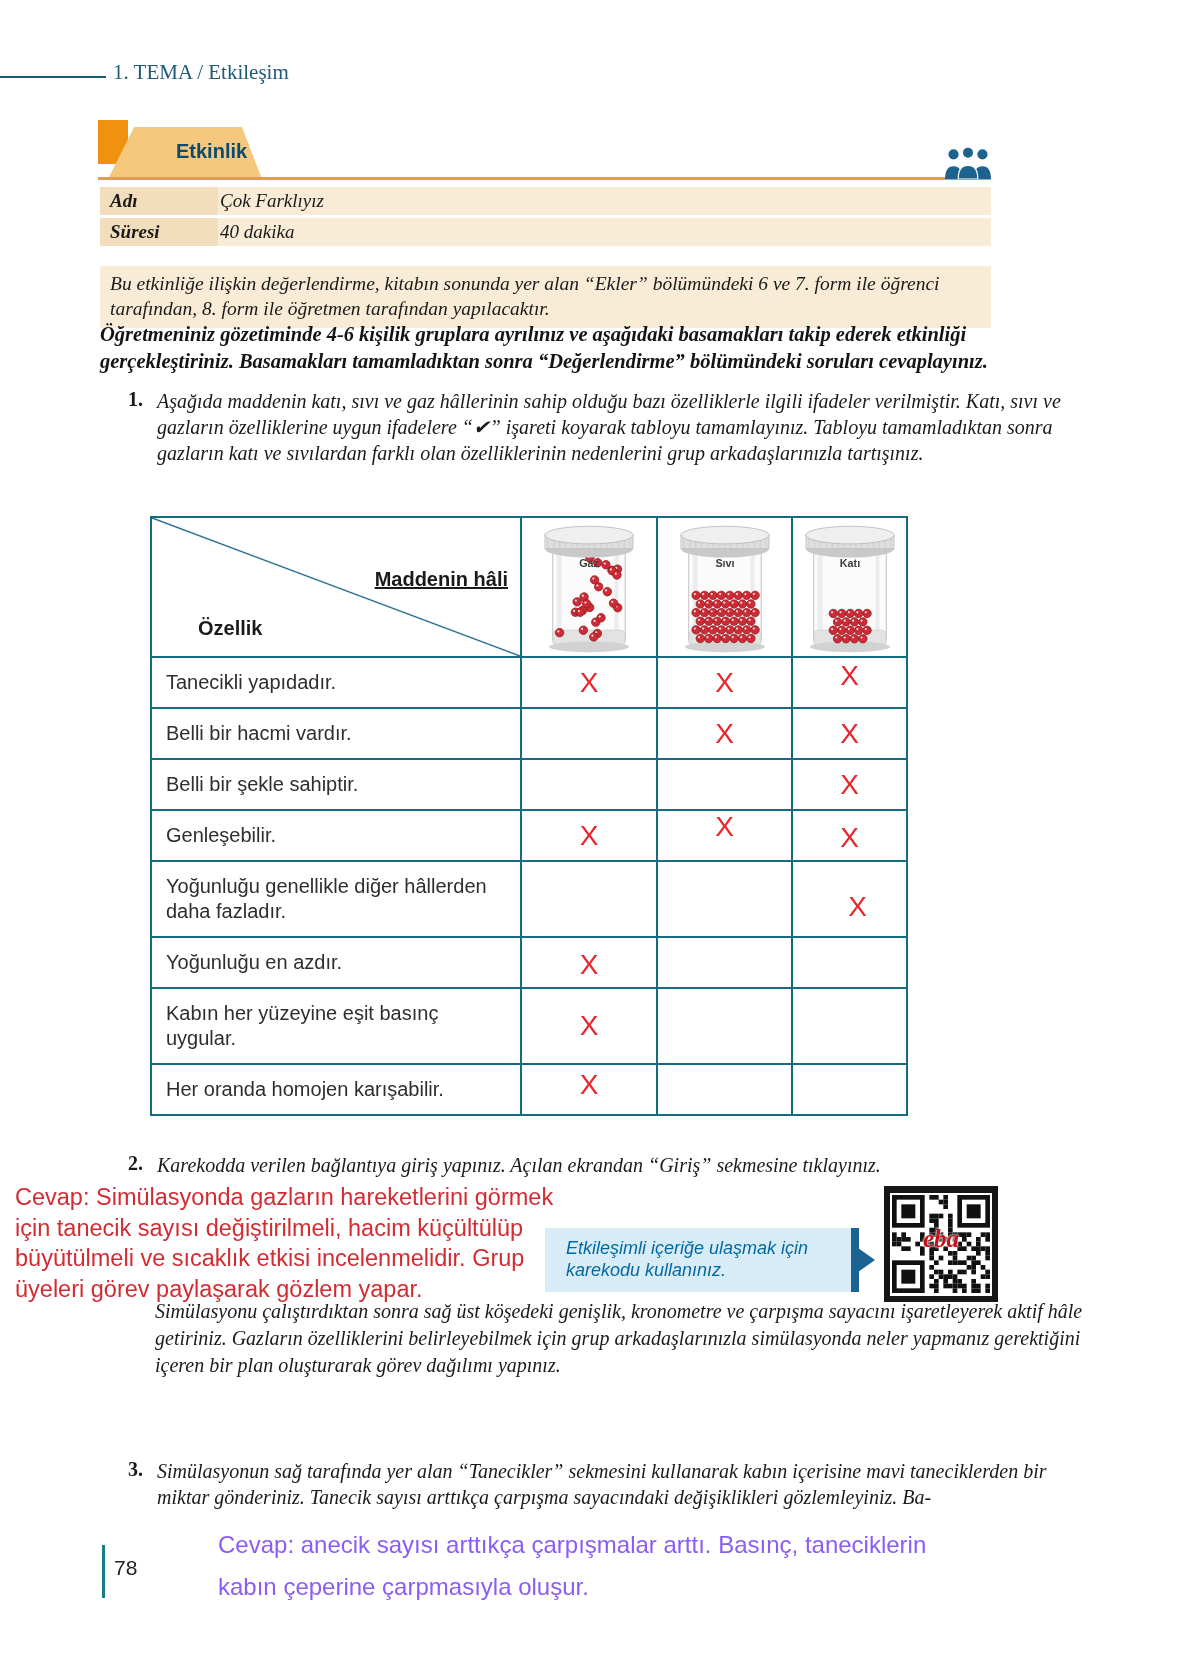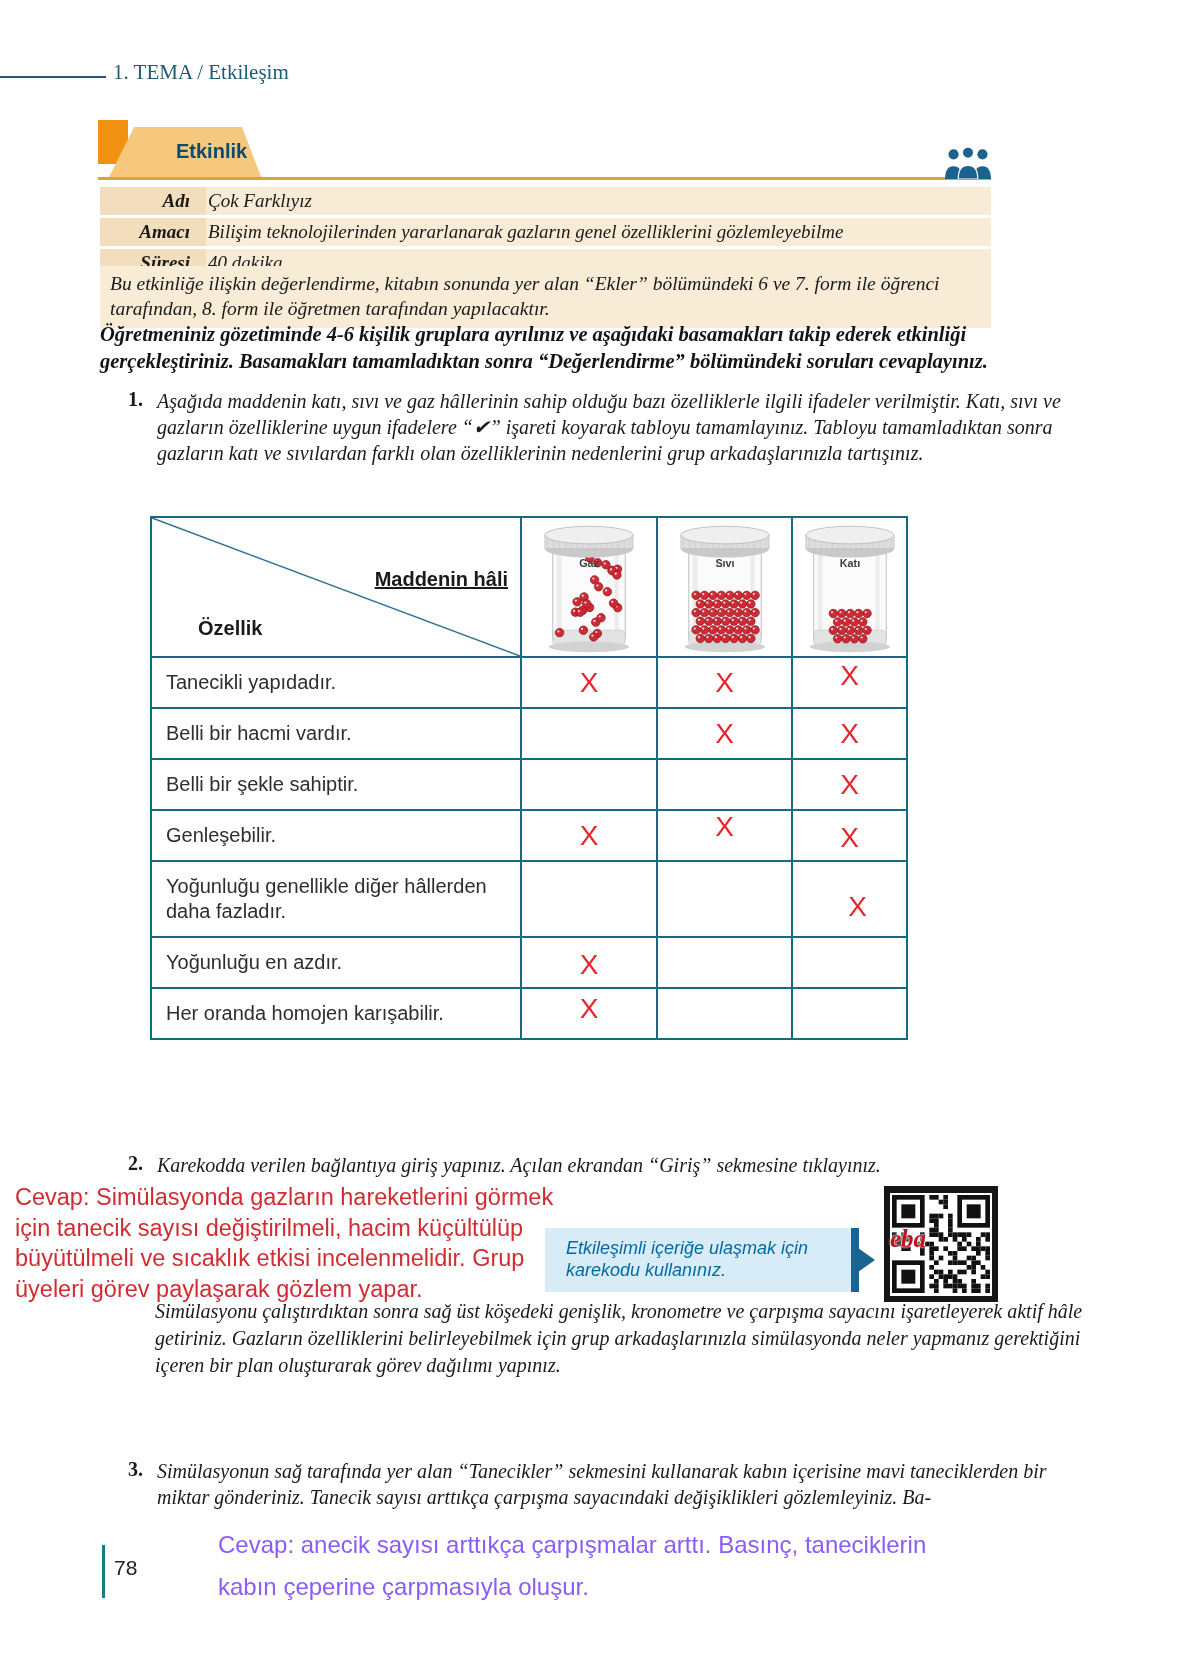--- a/index.html
+++ b/index.html
@@ -14,22 +14,22 @@
   .banner-square{position:absolute;left:98px;top:120px;width:30px;height:44px;background:#f0920f;}
   .banner-tab{position:absolute;left:108px;top:127px;width:154px;height:52px;background:#f6c87e;
               clip-path:polygon(17% 0,87% 0,100% 100%,0 100%);}
   .banner-tab span{position:absolute;left:32px;top:13px;font:bold 20px "Liberation Sans",sans-serif;color:#0c4a6e;margin-left:36px;}
   .banner-rule{position:absolute;left:98px;top:177px;width:893px;height:3px;background:#dfa23a;}
   .people-icon{position:absolute;left:942px;top:145px;width:52px;height:34px;}
 
   
   .info-table{position:absolute;left:100px;top:187px;width:891px;}
   .info-row{display:flex;margin-bottom:3px;}
-  .info-label{width:106px;background:#f2ddbc;font:bold italic 19px "Liberation Serif",serif;
-              font-style:italic;padding:3px 16px 3px 10px;box-sizing:border-box;text-align:right;}
+  .info-label{width:118px;background:#f2ddbc;font:bold italic 19px "Liberation Serif",serif;
+              font-style:italic;padding:3px 0 3px 10px;box-sizing:border-box;}
   .info-value{flex:1;background:#f8ecd7;font:italic 19px "Liberation Serif",serif;
               padding:3px 0 3px 2px;box-sizing:border-box;}
   .eval-note{position:absolute;left:100px;top:266px;width:891px;background:#f8ecd7;
              font:italic 19.5px "Liberation Serif",serif;line-height:25px;
              padding:5px 10px 7px 10px;box-sizing:border-box;}
 
   
   .instructions{position:absolute;left:100px;top:321px;width:900px;
                 font:bold italic 20.5px "Liberation Serif",serif;line-height:27px;color:#141414;}
   .step{position:absolute;}
@@ -64,21 +64,21 @@
   .qr-callout{position:absolute;left:545px;top:1228px;width:314px;height:64px;background:#d8ecf7;
               border-right:8px solid #1b6392;box-sizing:border-box;}
   .qr-callout .txt{padding:9px 10px 0 21px;font:italic 18px "Liberation Sans",sans-serif;
                    color:#0369a1;line-height:22px;}
   .callout-arrow{position:absolute;right:-24px;top:50%;margin-top:-12px;width:0;height:0;
                  border-left:17px solid #1b6392;border-top:12px solid transparent;border-bottom:12px solid transparent;}
   .qr-wrap{position:absolute;left:884px;top:1186px;width:114px;height:116px;background:#161616;
            display:flex;align-items:center;justify-content:center;}
   .qr-inner{position:relative;width:102px;height:103px;background:#fff;}
   .qr-inner svg{position:absolute;left:2px;top:2px;}
-  .eba-logo{position:absolute;left:0;top:32px;width:100%;text-align:left;
+  .eba-logo{position:absolute;left:0;top:32px;width:100%;text-align:center;
             font:bold italic 25px "Liberation Serif",serif;color:#c3101b;
             text-shadow:0 0 3px #fff,0 0 2px #fff;}
 
   .sim-par{position:absolute;left:155px;top:1298px;width:940px;
            font:italic 20px "Liberation Serif",serif;line-height:27px;}
 
   
   .pagenum-bar{position:absolute;left:102px;top:1545px;width:3px;height:53px;background:#1a7a8a;}
   .pagenum{position:absolute;left:114px;top:1556px;font:21px "Liberation Sans",sans-serif;color:#222;}
 </style>
@@ -105,24 +105,20 @@
         <circle cx="30" cy="9" r="6.6"></circle>
           <path d="M18.5 40 q0-16 11.5-16 q11.5 0 11.5 16z"></path>
       </g>
     </g>
   </svg>
 
   <div class="info-table">
     <div class="info-row">
       <div class="info-label">Adı</div>
       <div class="info-value">Çok Farklıyız</div>
-    </div>
-    <div class="info-row">
-      <div class="info-label">Amacı</div>
-      <div class="info-value">Bilişim teknolojilerinden yararlanarak gazların genel özelliklerini gözlemleyebilme</div>
     </div>
     <div class="info-row">
       <div class="info-label">Süresi</div>
       <div class="info-value">40 dakika</div>
     </div>
   </div>
   <div class="eval-note">Bu etkinliğe ilişkin değerlendirme, kitabın sonunda yer alan “Ekler” bölümündeki 6 ve 7. form ile öğrenci tarafından, 8. form ile öğretmen tarafından yapılacaktır.</div>
 
   <div class="instructions">Öğretmeniniz gözetiminde 4-6 kişilik gruplara ayrılınız ve aşağıdaki basamakları takip ederek etkinliği gerçekleştiriniz. Basamakları tamamladıktan sonra “Değerlendirme” bölümündeki soruları cevaplayınız.</div>
 
@@ -446,20 +442,26 @@
           <td class="mark"><span style="transform: translate(0px, 0px);"></span></td>
           <td class="mark"><span style="transform: translate(8px, 8px);">X</span></td>
         </tr>
         <tr>
           <td class="lbl">Yoğunluğu en azdır.</td>
           <td class="mark"><span style="transform: translate(0px, 2px);">X</span></td>
           <td class="mark"><span style="transform: translate(0px, 0px);"></span></td>
           <td class="mark"><span style="transform: translate(0px, 0px);"></span></td>
         </tr>
         <tr>
+          <td class="lbl">Kabın her yüzeyine eşit basınç uygular.</td>
+          <td class="mark"><span style="transform: translate(0px, 0px);">X</span></td>
+          <td class="mark"><span style="transform: translate(0px, 0px);"></span></td>
+          <td class="mark"><span style="transform: translate(0px, 0px);"></span></td>
+        </tr>
+        <tr>
           <td class="lbl">Her oranda homojen karışabilir.</td>
           <td class="mark"><span style="transform: translate(0px, -5px);">X</span></td>
           <td class="mark"><span style="transform: translate(0px, 0px);"></span></td>
           <td class="mark"><span style="transform: translate(0px, 0px);"></span></td>
         </tr>
       </tbody>
   </table>
 
   <div class="step step2">
     <span class="num">2.</span>

